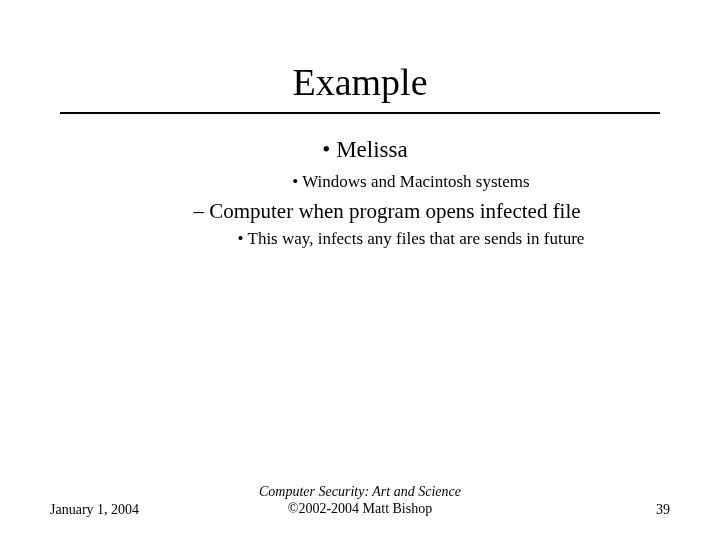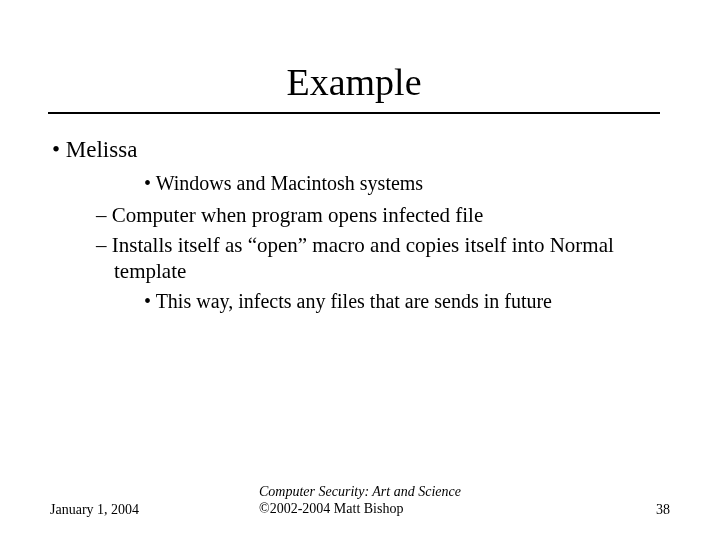--- a/index.html
+++ b/index.html
@@ -8,99 +8,98 @@
     height: 540px;
     background: #fff;
     font-family: "Times New Roman", Times, serif;
     color: #000;
     position: relative;
     overflow: hidden;
   }
   .slide {
     width: 100%;
     height: 100%;
-    padding: 60px 50px 0 38px;
+    padding: 60px 50px 0 50px;
   }
   .title {
     text-align: center;
     font-size: 38px;
     font-weight: normal;
     margin-bottom: 8px;
   }
   .rule {
     height: 2px;
     background: #000;
     margin: 0 10px 22px 10px;
   }
   .content {
     font-size: 21px;
     line-height: 1.25;
     padding: 0 4px;
   }
-  ul { list-style: none; }
+  ul { list-style: none; text-align: center; }
   li { margin-bottom: 2px; }
   .lvl1 {
     padding-left: 26px;
     text-indent: -16px;
     font-size: 23px;
     margin-bottom: 6px;
   }
   .lvl1::before { content: "•  "; }
   .lvl2 {
     padding-left: 72px;
     text-indent: -18px;
     font-size: 21px;
     margin-bottom: 4px;
   }
   .lvl2::before { content: "–  "; }
   .lvl3 {
     padding-left: 116px;
     text-indent: -14px;
-    font-size: 20px;
+    font-size: 17px;
     margin-bottom: 6px;
   }
   .lvl3::before { content: "•  "; }
   .footer {
     position: absolute;
     bottom: 22px;
     left: 0;
     width: 100%;
     padding: 0 50px;
     display: flex;
     justify-content: space-between;
     align-items: flex-end;
     font-size: 14px;
   }
   .footer-center {
-    text-align: left;
+    text-align: center;
     font-style: italic;
     line-height: 1.2;
   }
   .footer-center .line2 { font-style: normal; }
   .footer-left, .footer-right { min-width: 90px; }
   .footer-right { text-align: right; }
 </style>
 </head>
 <body>
 
 <div class="slide">
   <h1 class="title">Example</h1>
   <div class="rule"></div>
 
   <div class="content">
     <ul>
       <li class="lvl1"><span>Melissa</span></li>
       <li class="lvl3"><span>Windows and Macintosh systems</span></li>
       <li class="lvl2"><span>Computer when program opens infected file</span></li>
-      <li class="lvl2"><span>Installs itself as “open” macro and copies itself into Normal template</span></li>
       <li class="lvl3"><span>This way, infects any files that are sends in future</span></li>
     </ul>
   </div>
 
   <div class="footer">
     <div class="footer-left">January 1, 2004</div>
     <div class="footer-center">
       <div>Computer Security: Art and Science</div>
       <div class="line2">©2002-2004 Matt Bishop</div>
     </div>
-    <div class="footer-right">38</div>
+    <div class="footer-right">39</div>
   </div>
 </div>
 
 </body></html>

